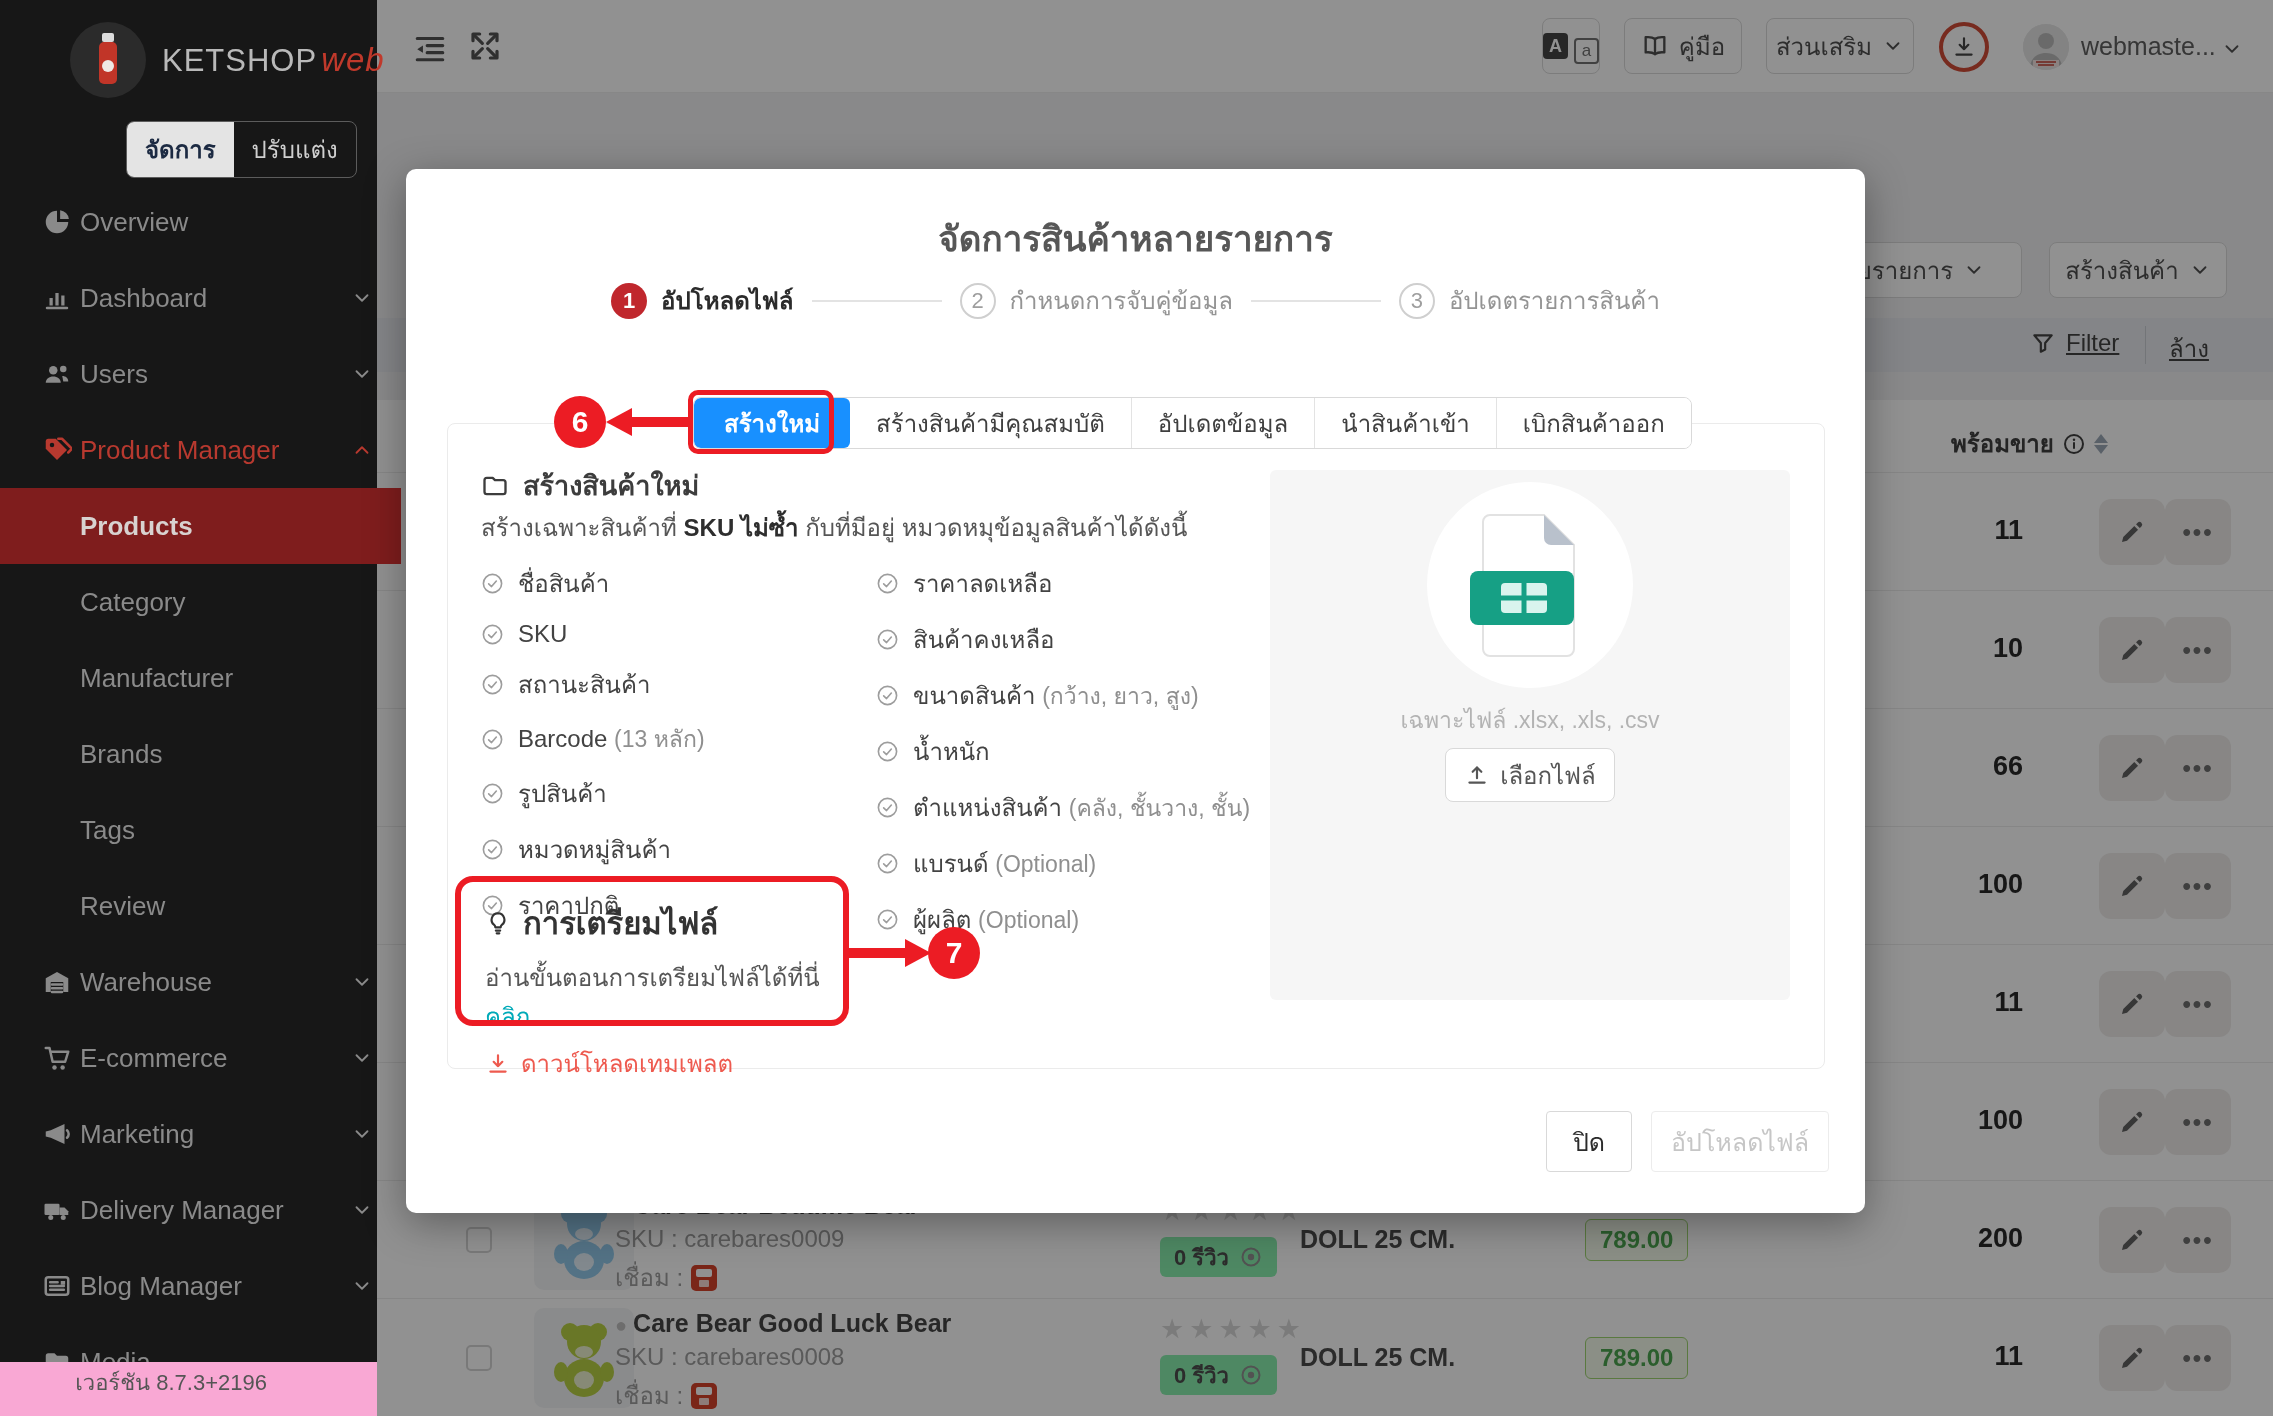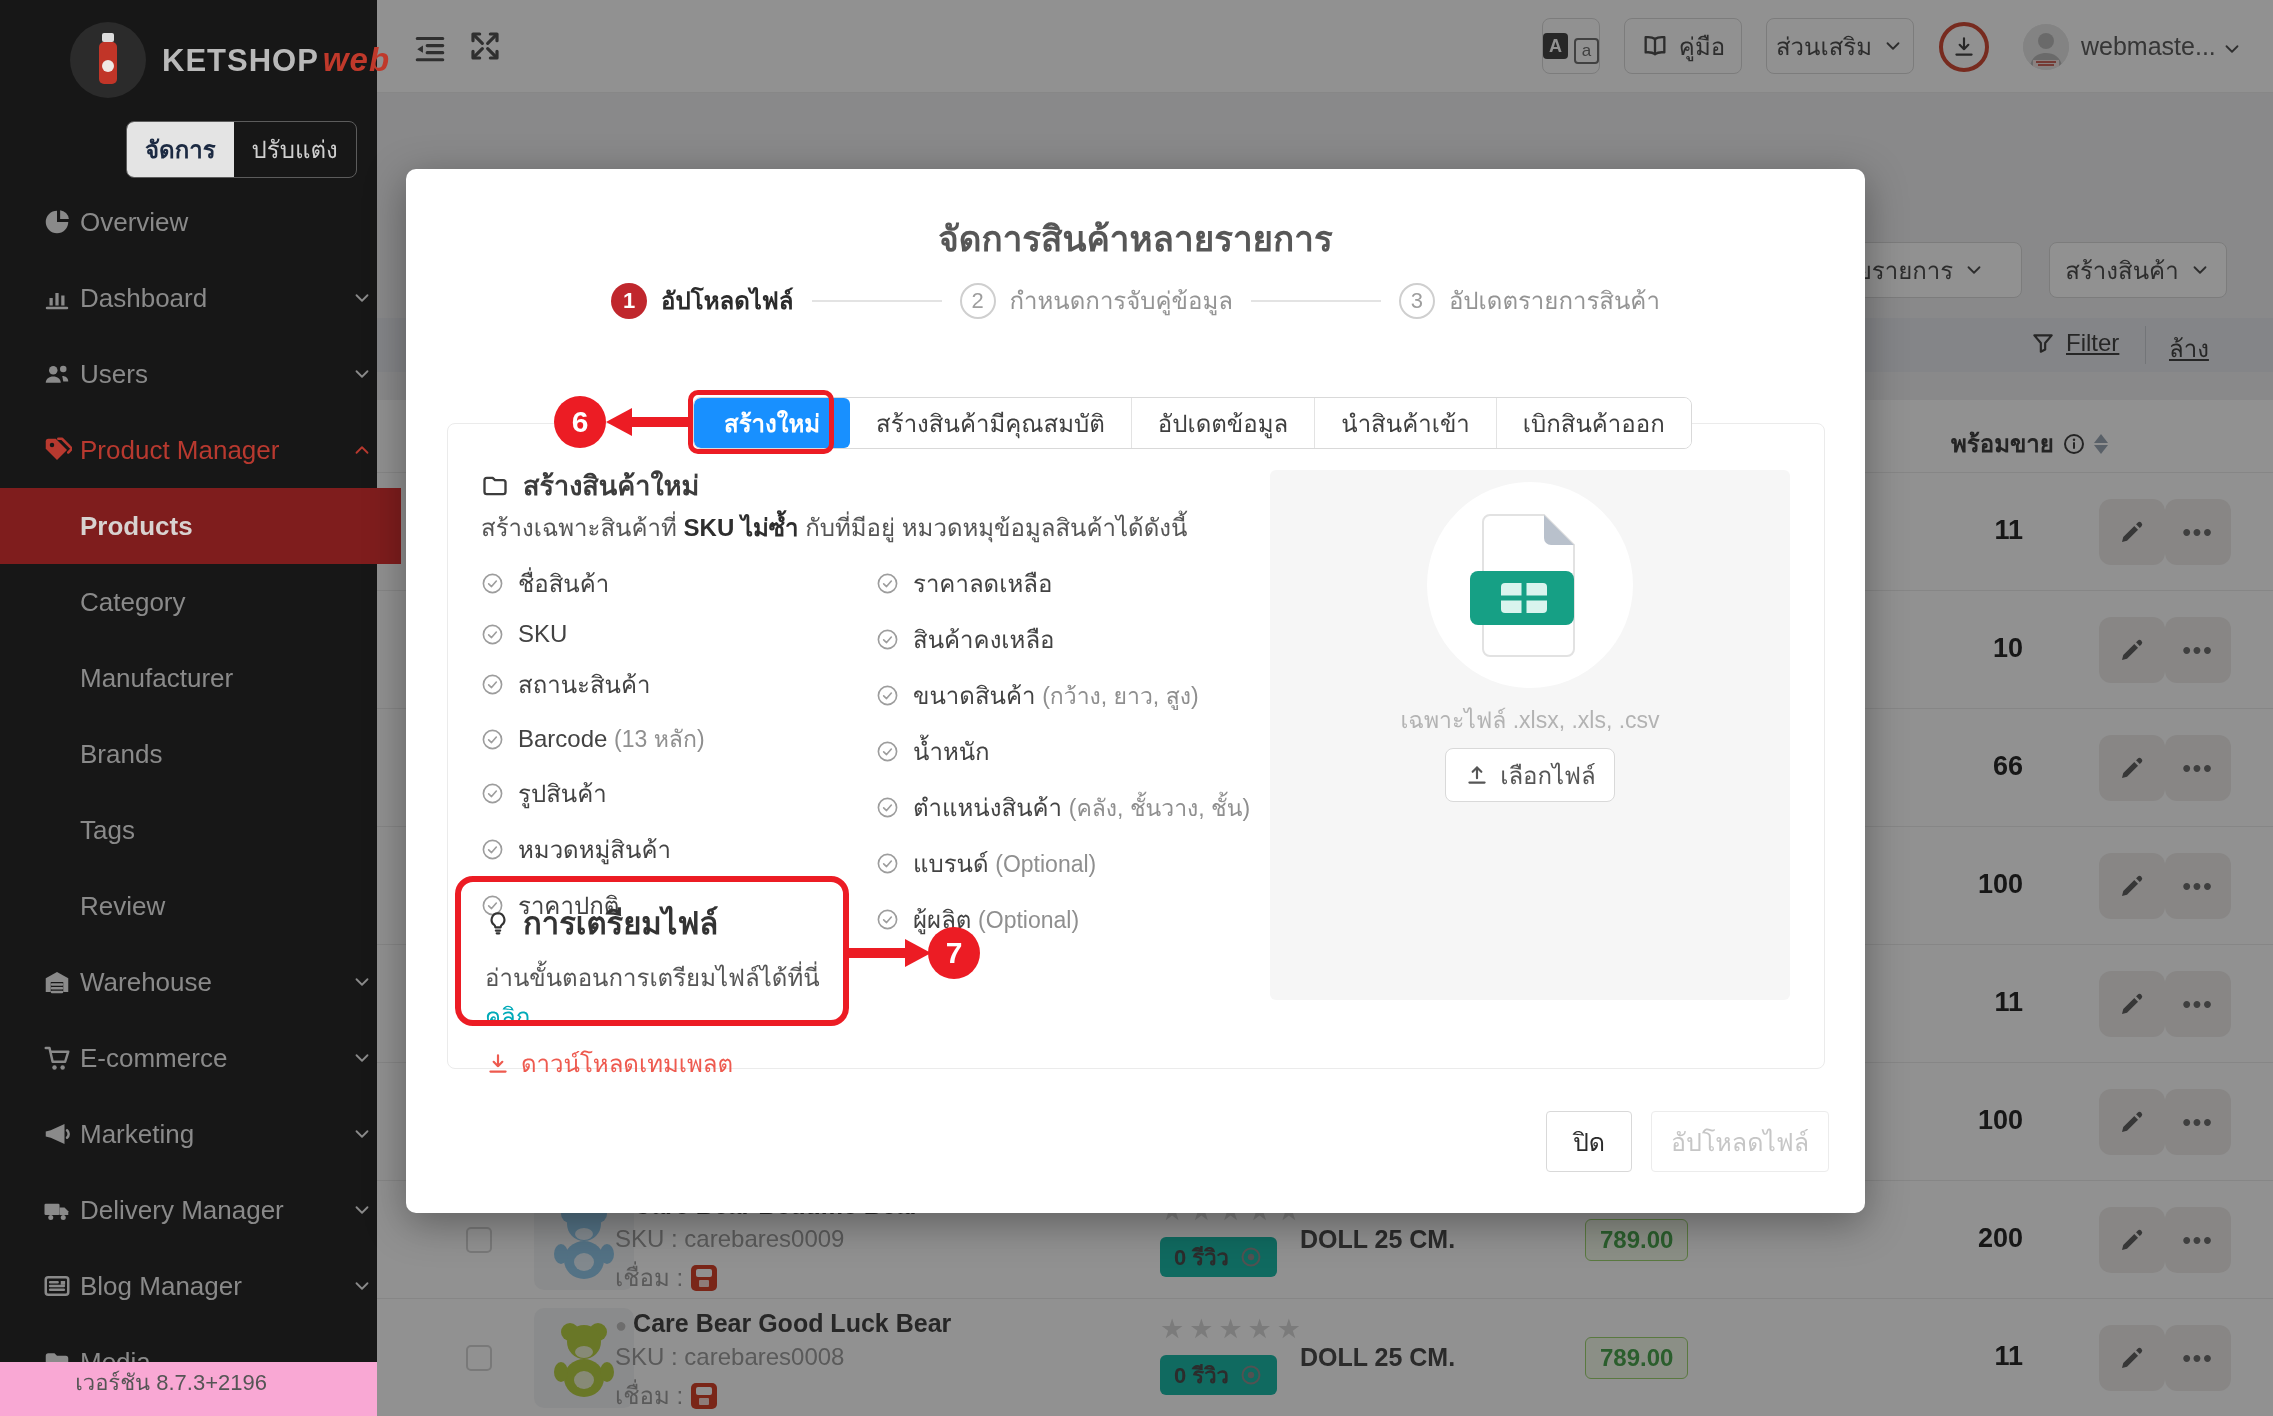--- a/index.html
+++ b/index.html
@@ -11,21 +11,21 @@
   }
   svg { display:block; }
 
   
   .sidebar { position:absolute; left:0; top:0; width:377px; height:1416px; background:#171717; z-index:6; }
   .logo { position:absolute; left:70px; top:22px; display:flex; align-items:center; gap:16px; }
   .logo-mark { width:76px; height:76px; border-radius:50%; background:#2b2b2b; position:relative; flex:0 0 auto; }
   .bottle { position:absolute; left:29px; top:20px; width:18px; height:42px; background:#c13528; border-radius:5px; }
   .bottle:before { content:""; position:absolute; left:3px; top:-9px; width:12px; height:9px; background:#dcdcdc; border-radius:2px; }
   .bottle:after { content:""; position:absolute; left:3px; top:18px; width:12px; height:12px; background:#efe8e4; border-radius:50%; }
-  .logo-text { font-size:31px; font-weight:bold; color:#b9b9b9; letter-spacing:1px; white-space:nowrap; }
+  .logo-text { font-size:31px; font-weight:normal; color:#b9b9b9; letter-spacing:1px; white-space:nowrap; }
   .logo-web { color:#c0392b; font-style:italic; margin-left:4px; font-size:33px; text-transform:lowercase; }
   .mode-toggle { position:absolute; left:126px; top:121px; display:flex; border:1px solid #5c5c5c; border-radius:8px; overflow:hidden; }
   .mode { padding:8px 18px; font-size:24px; color:#cfcfcf; background:transparent; cursor:pointer; }
   .mode.active { background:#e4e4e4; color:#1c2a42; font-weight:bold; }
   #side-menu { position:absolute; left:0; top:184px; width:401px; }
   .sitem { position:relative; height:76px; display:flex; align-items:center; color:#8a8a8a; font-size:26px; cursor:pointer; }
   .sitem .sicon { position:absolute; left:40px; width:34px; display:flex; justify-content:center; color:#8a8a8a; }
   .sitem .slabel { position:absolute; left:80px; white-space:nowrap; }
   .sitem .schev { position:absolute; right:28px; color:#8a8a8a; }
   .sitem.accent, .sitem.accent .sicon, .sitem.accent .schev { color:#b8392f; }
@@ -62,21 +62,21 @@
   .thumb { position:absolute; left:157px; top:9px; width:100px; height:100px; border-radius:10px; background:#f3f4f6; display:flex; align-items:center; justify-content:center; cursor:pointer; }
   .ncol { position:absolute; left:238px; top:10px; }
   .pname { font-size:25px; font-weight:bold; color:#3f3f3f; cursor:pointer; white-space:nowrap; }
   .pname .dot { color:#bdbdbd; font-size:20px; margin-right:6px; }
   .psku { font-size:24px; color:#9b9b9b; margin-top:5px; }
   .plink { font-size:24px; color:#9b9b9b; margin-top:5px; display:flex; align-items:center; gap:8px; }
   .chanicon { width:26px; height:26px; background:#d63c23; border-radius:5px; position:relative; }
   .chanicon:before { content:""; position:absolute; left:5px; top:4px; width:16px; height:8px; background:#fff; border-radius:2px; }
   .chanicon:after { content:""; position:absolute; left:8px; top:15px; width:10px; height:7px; background:#f7d9d3; border-radius:1px; }
   .stars { position:absolute; left:783px; top:14px; font-size:27px; color:#d8d8d8; letter-spacing:5px; }
-  .revbadge { position:absolute; left:783px; top:56px; height:40px; background:#14b8a6; border-radius:6px; display:flex; align-items:center; gap:10px; padding:0 14px; font-size:22px; font-weight:bold; color:#474747; }
+  .revbadge { position:absolute; left:783px; top:56px; height:40px; background:#86efac; border-radius:6px; display:flex; align-items:center; gap:10px; padding:0 14px; font-size:22px; font-weight:bold; color:#474747; }
   .ptype { position:absolute; left:923px; top:44px; font-size:25px; font-weight:bold; color:#454545; }
   .pricebadge { position:absolute; left:1208px; top:38px; border:1px solid #9bd36c; background:#f4fbec; color:#46a24a; font-weight:bold; font-size:24px; border-radius:6px; padding:6px 14px; }
   .stockval { position:absolute; right:250px; top:42px; font-size:27px; font-weight:bold; color:#222; }
   .rowbtn { position:absolute; top:26px; width:66px; height:66px; border-radius:12px; background:#efecea; display:flex; align-items:center; justify-content:center; color:#5c5c5c; cursor:pointer; }
   .rb-edit { left:1722px; }
   .rb-more { left:1788px; font-size:24px; font-weight:bold; letter-spacing:2px; color:#6b6b6b; }
 
   
   .dim { position:absolute; left:377px; top:0; width:1896px; height:1416px; background:rgba(10,10,10,0.45); z-index:5; }
   .modal { position:absolute; left:406px; top:169px; width:1459px; height:1044px; background:#fff; border-radius:10px; z-index:10; box-shadow:0 10px 40px rgba(0,0,0,.35); }

